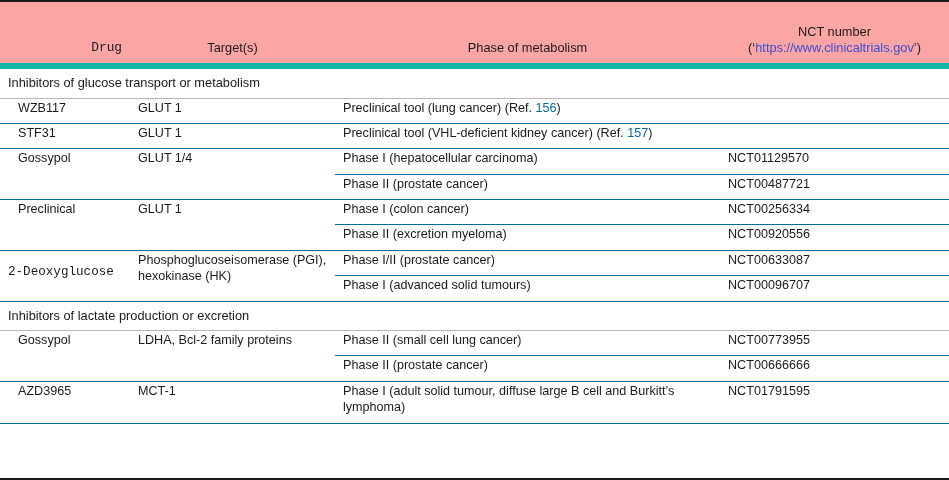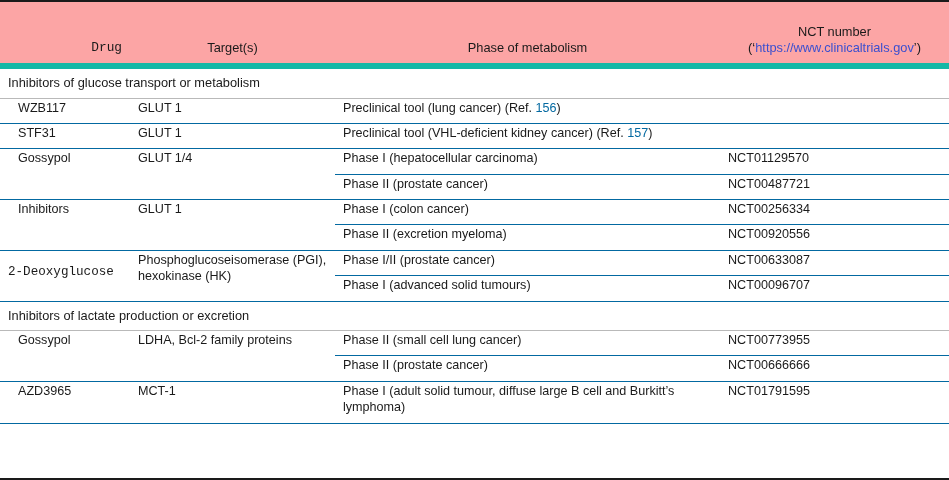--- a/index.html
+++ b/index.html
@@ -123,21 +123,21 @@
         <td rowspan="2">GLUT 1/4</td>
         <td>Phase I (hepatocellular carcinoma)</td>
         <td class="nct">NCT01129570</td>
       </tr>
       <tr>
         <td>Phase II (prostate cancer)</td>
         <td class="nct">NCT00487721</td>
       </tr>
 
       <tr>
-        <td class="cell-drug" rowspan="2">Inhibitors</td>
+        <td class="cell-drug" rowspan="2">Preclinical</td>
         <td rowspan="2">GLUT 1</td>
         <td>Phase I (colon cancer)</td>
         <td class="nct">NCT00256334</td>
       </tr>
       <tr>
         <td>Phase II (excretion myeloma)</td>
         <td class="nct">NCT00920556</td>
       </tr>
 
       <tr>

